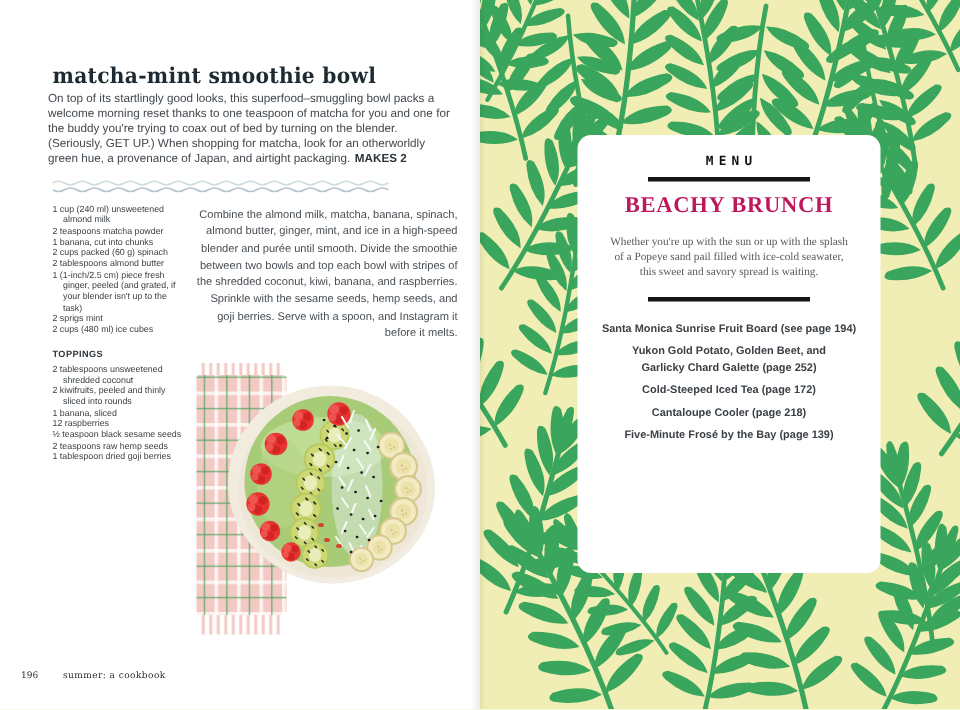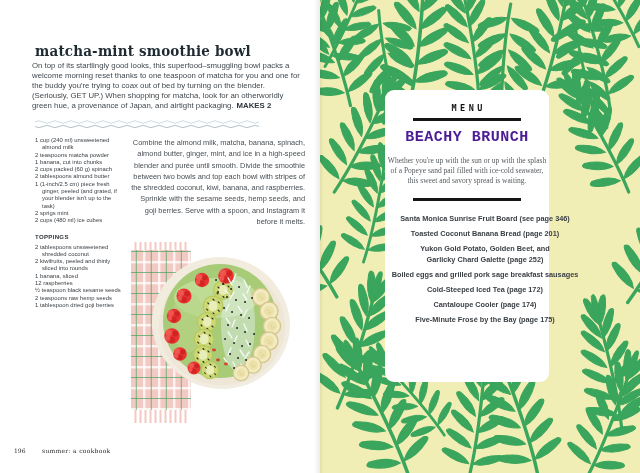--- a/index.html
+++ b/index.html
@@ -27,27 +27,27 @@
   .book-title{position:absolute;left:42px;top:0;letter-spacing:.3px;}
   
   .spine{position:absolute;left:314px;top:0;width:10px;height:473px;z-index:6;pointer-events:none;
     background:linear-gradient(to right,rgba(0,0,0,0),rgba(0,0,0,.07) 55%,rgba(0,0,0,0));}
   
   .right-page{position:absolute;left:320px;top:0;width:320px;height:473px;overflow:hidden;
     background:var(--page-cream,#f1eeb5);}
   .leaf-pattern{position:absolute;left:0;top:0;}
   .leaf-bg{fill:var(--page-cream,#f1eeb5);}
   .fronds{fill:var(--leaf-green,#3aa55c);stroke:var(--leaf-green,#3aa55c);}
-  .menu-card{position:absolute;left:65px;top:90px;width:164px;height:292px;
+  .menu-card{position:absolute;left:65px;top:90px;width:202px;height:292px;
     background:var(--card-white,#ffffff);border-radius:9px;z-index:3;text-align:center;}
   .menu-label{margin-top:13px;font-family:"DejaVu Sans Mono",monospace;font-weight:bold;
     font-size:8.5px;letter-spacing:3.5px;text-indent:3.5px;color:#131313;}
   .rule{width:108px;height:3px;background:var(--ink,#151515);margin:5px auto 0 auto;}
-  .menu-title{margin-top:8px;font-family:Liberation Mono, monospace;font-weight:bold;
-    font-size:15px;letter-spacing:.5px;color:#4c1d95;white-space:nowrap;}
+  .menu-title{margin-top:8px;font-family:Liberation Serif, serif;font-weight:bold;
+    font-size:15px;letter-spacing:.5px;color:#be185d;white-space:nowrap;}
   .menu-desc{margin:10px auto 0 auto;width:162px;font-size:7.5px;line-height:10px;color:#565b5f;font-family:Liberation Serif, serif;}
   .rule-2{margin-top:12px;}
   .menu-items{margin:13px auto 0 auto;width:200px;}
   .menu-item{font-size:7.3px;font-weight:bold;line-height:10.5px;color:#3b4045;
     margin-bottom:4.6px;white-space:pre-line;}
 </style>
 </head>
 <body>
 
 <div class="spread">
@@ -229,25 +229,23 @@
       </g>
     </svg>
 
     <div class="menu-card">
       <div class="menu-label">MENU</div>
       <div class="rule"></div>
       <div class="menu-title">BEACHY BRUNCH</div>
       <div class="menu-desc">Whether you're up with the sun or up with the splash of a Popeye sand pail filled with ice-cold seawater, this sweet and savory spread is waiting.</div>
       <div class="rule rule-2"></div>
       <div class="menu-items">
-          <div class="menu-item">Santa Monica Sunrise Fruit Board (see page 346)</div>
-          <div class="menu-item">Toasted Coconut Banana Bread (page 201)</div>
+          <div class="menu-item">Santa Monica Sunrise Fruit Board (see page 194)</div>
           <div class="menu-item">Yukon Gold Potato, Golden Beet, and
 Garlicky Chard Galette (page 252)</div>
-          <div class="menu-item">Boiled eggs and grilled pork sage breakfast sausages</div>
           <div class="menu-item">Cold-Steeped Iced Tea (page 172)</div>
-          <div class="menu-item">Cantaloupe Cooler (page 174)</div>
-          <div class="menu-item">Five-Minute Frosé by the Bay (page 175)</div>
+          <div class="menu-item">Cantaloupe Cooler (page 218)</div>
+          <div class="menu-item">Five-Minute Frosé by the Bay (page 139)</div>
         </div>
     </div>
   </div>
 
 </div>
 
 </body></html>

